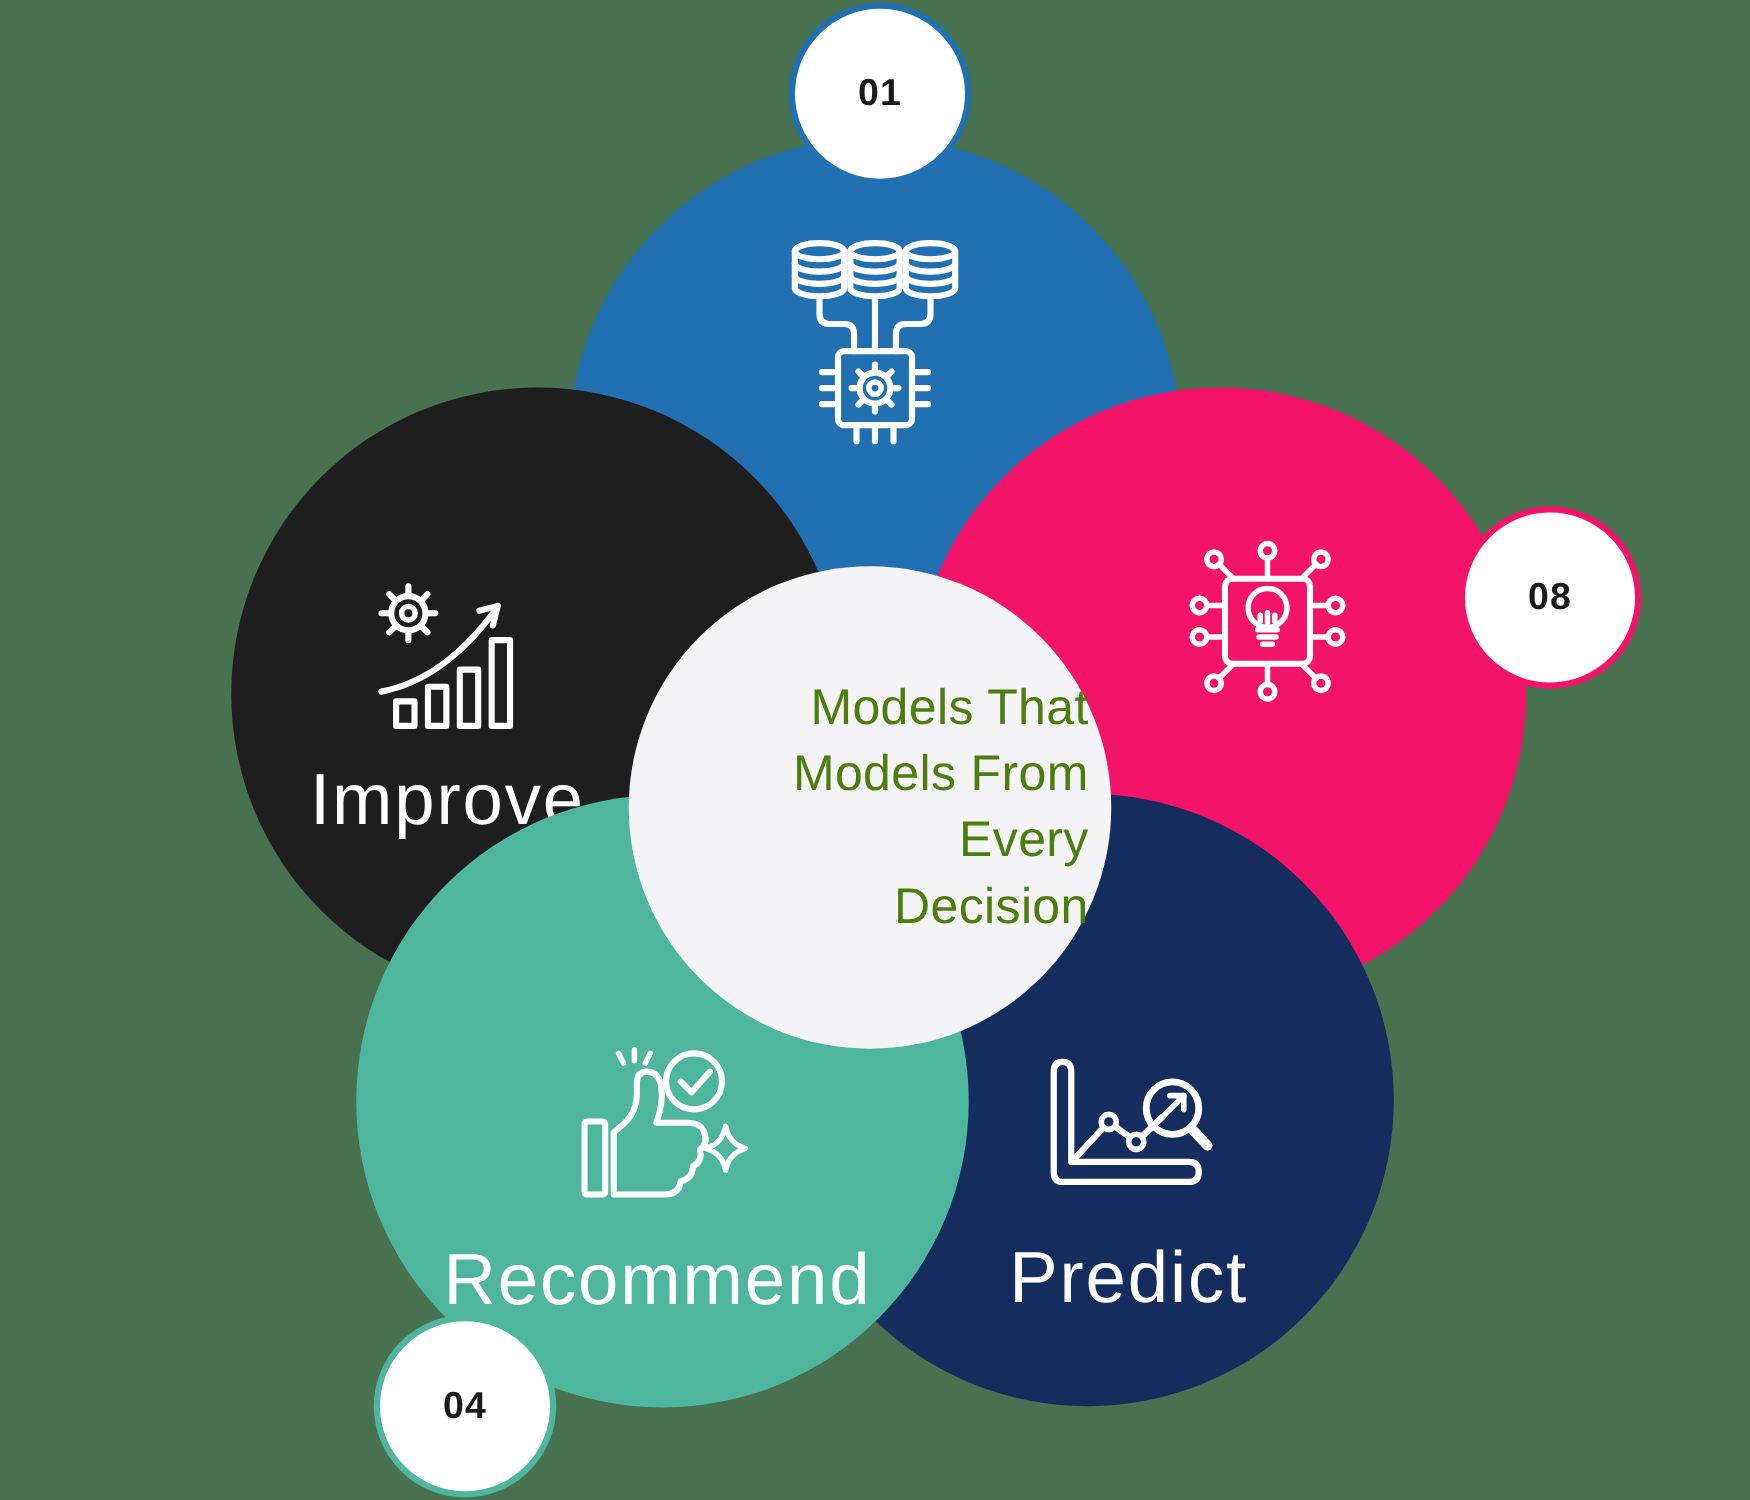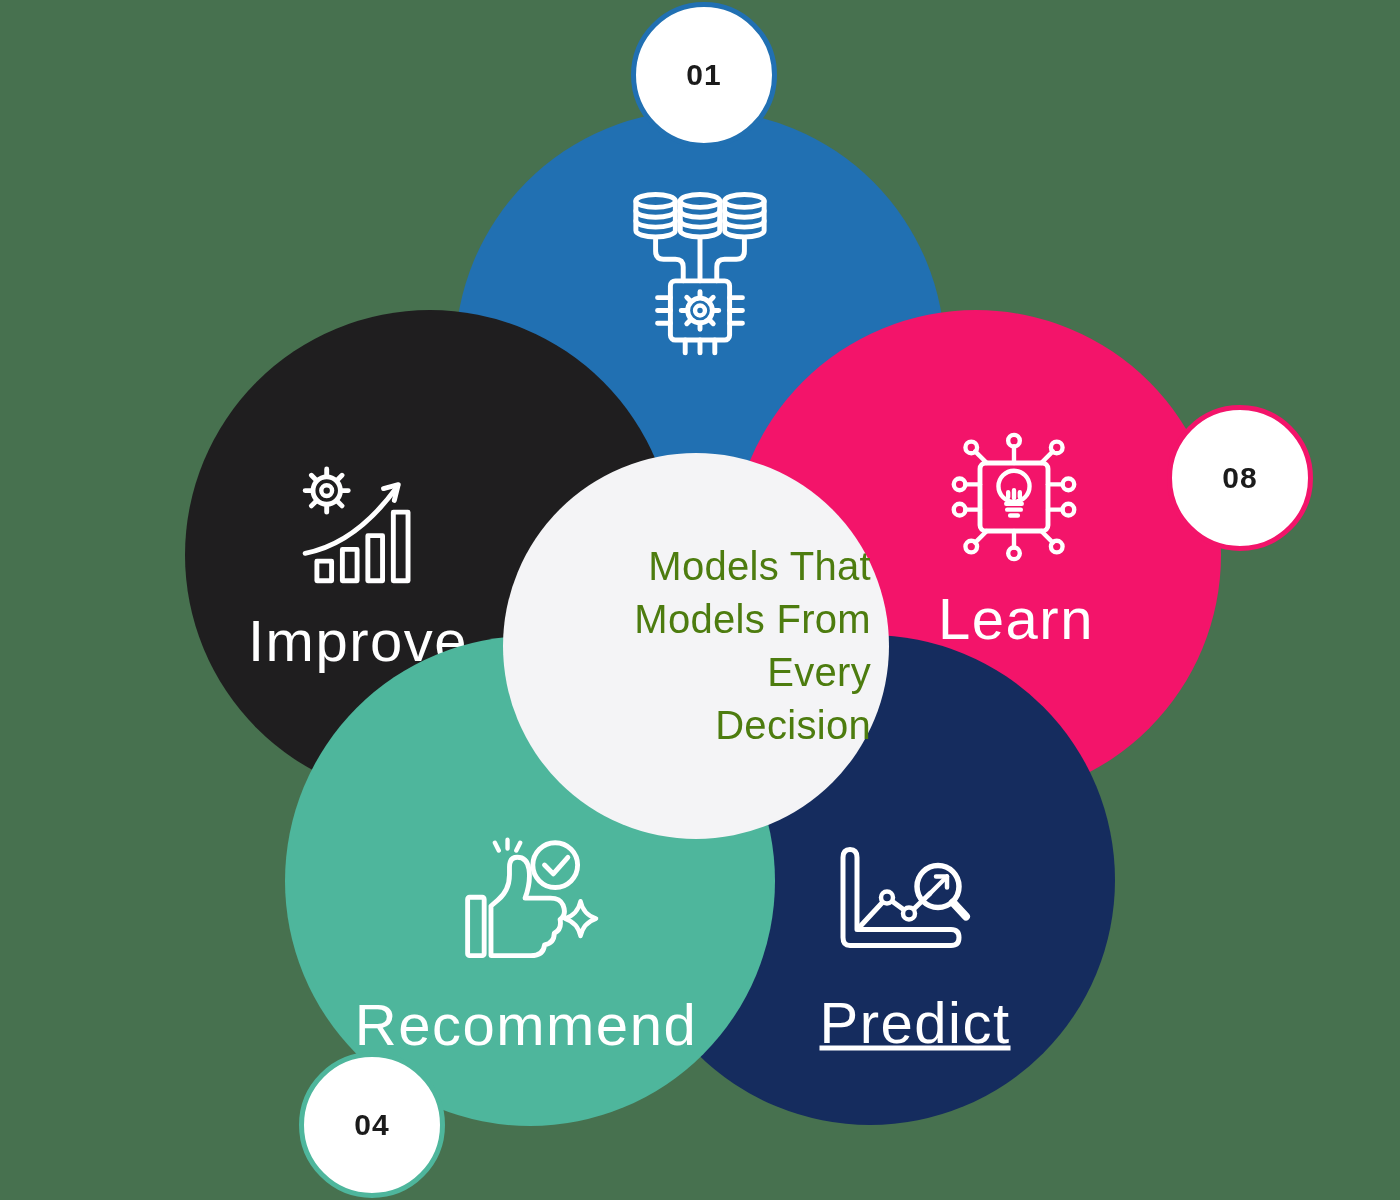--- a/index.html
+++ b/index.html
@@ -13,21 +13,21 @@
   .petal-predict{left:625px;top:635px;z-index:3;}
   .petal-improve{left:185px;top:310px;z-index:4;}
   .petal-recommend{left:285px;top:636px;z-index:5;}
   .petal-icon{position:absolute;transform:translate(-50%,-50%);}
   .petal-label{
     position:absolute;transform:translate(-50%,-50%);
     color:#ffffff;font-size:58px;font-weight:300;letter-spacing:1.5px;white-space:nowrap;
   }
   .icon-data{left:245px;top:162px;}      .label-data{left:245px;top:390px;}
   .icon-learn{left:283px;top:187px;}     .label-learn{left:285px;top:308px;}
-  .icon-predict{left:283px;top:271px;}   .label-predict{left:290px;top:387px;text-decoration:underline;}
+  .icon-predict{left:283px;top:271px;}   .label-predict{left:278px;top:387px;}
   .icon-recommend{left:242px;top:269px;} .label-recommend{left:241px;top:388px;}
   .icon-improve{left:176px;top:209px;}   .label-improve{left:173px;top:330px;}
   .center-circle{
     position:absolute;left:503px;top:453px;width:386px;height:386px;border-radius:50%;
     z-index:6;display:flex;align-items:center;justify-content:center;text-align:center;
   }
   .center-title{
     font-size:40px;font-weight:400;color:#4d7c0f;line-height:1.33;letter-spacing:.3px;
     padding:0 18px;
     text-align:right;
@@ -131,21 +131,20 @@
         <path d="M 35,83 H 20"></path>
           <circle cx="14" cy="83" r="6"></circle>
         <path d="M 70,105 V 122"></path>
           <circle cx="70" cy="128" r="6"></circle>
         <path d="M 98,105 L 110,117"></path>
           <circle cx="114" cy="121" r="6"></circle>
         <path d="M 42,105 L 30,117"></path>
           <circle cx="26" cy="121" r="6"></circle>
       </g>
     </svg>
-    <div class="petal-label label-learn">Learn</div>
   </div>
 
   <div class="petal petal-predict" style="background-color: rgb(21, 44, 94);">
     <svg class="petal-icon icon-predict" width="150" viewBox="0 0 150 125" fill="none" stroke="#ffffff" stroke-width="5" stroke-linecap="round" stroke-linejoin="round">
       <path d="M 10,14 Q 10,6 17,6 Q 24,6 24,14 V 86 H 118 Q 126,86 126,94 Q 126,102 118,102 H 17 Q 10,102 10,94 Z"></path>
       <path d="M 28,82 L 54,54 L 76,70 L 97,50"></path>
       <circle cx="54" cy="54" r="6" fill="#152c5e" stroke-width="4.5"></circle>
       <circle cx="76" cy="70" r="6" fill="#152c5e" stroke-width="4.5"></circle>
       <g>
         <circle cx="105" cy="43" r="21" stroke-width="5.5"></circle>

